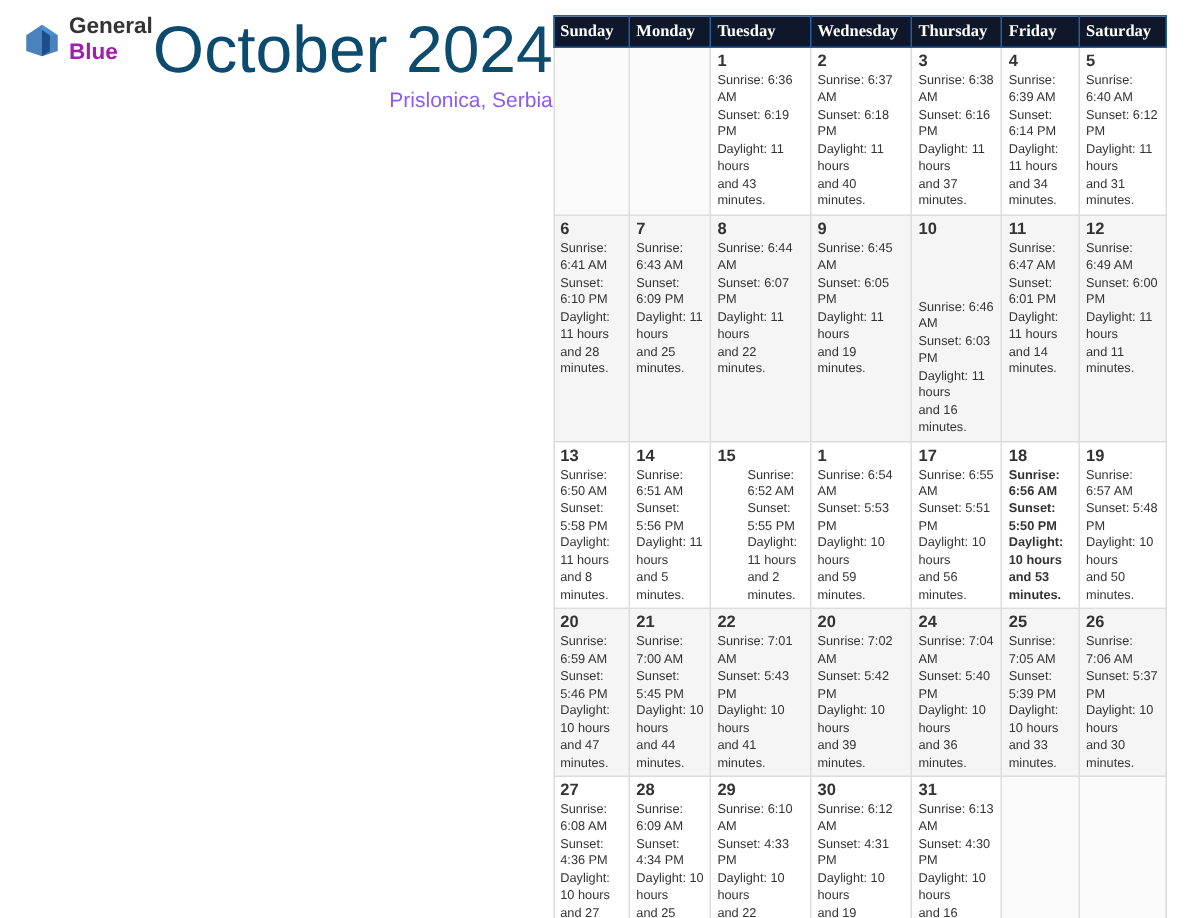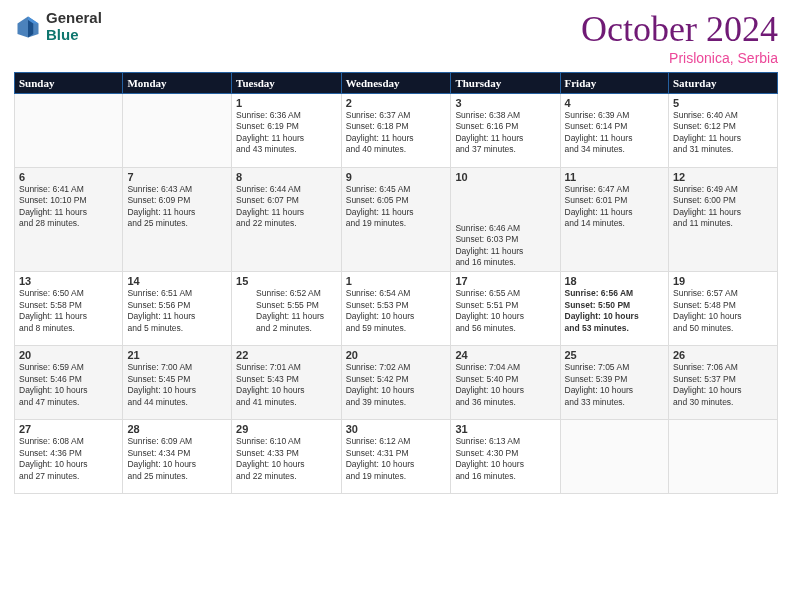--- a/index.html
+++ b/index.html
@@ -8,21 +8,21 @@
       height: 612px;
       font-family: Arial, Helvetica, sans-serif;
       background: #fff;
       overflow: hidden;
     }
     .page {
       width: 792px;
       height: 484px;
       padding: 10px 14px 10px 14px;
       display: flex;
-      flex-direction: column;
+      flex-direction: row;
     }
     .header {
       display: flex;
       justify-content: space-between;
       align-items: flex-start;
       margin-bottom: 6px;
     }
     .logo {
       display: flex;
       align-items: center;
@@ -34,39 +34,38 @@
       line-height: 1.1;
     }
     .logo-general {
       font-size: 15px;
       font-weight: bold;
       color: #333;
     }
     .logo-blue {
       font-size: 15px;
       font-weight: bold;
-      color: #0f766e;
+      color: #a21caf;
     }
     .logo-icon {
       width: 28px;
       height: 28px;
     }
     .title-block {
       text-align: right;
     }
     .month-title {
-      font-size: 36px;
+      font-size: 44px;
       font-weight: 300;
-      color: #701a75;
+      color: #0c4a6e;
       line-height: 1.1;
-      font-family: Liberation Serif, serif;
     }
     .location {
       font-size: 14px;
-      color: #ec4899;
+      color: #8b5cf6;
     }
     table {
       width: 100%;
       border-collapse: collapse;
       flex: 1;
     }
     thead tr {
       background-color: #0f172a;
       color: white;
       font-family: Liberation Serif, serif;
@@ -182,21 +181,21 @@
             <div class="day-info" style="white-space: pre-line;">Sunrise: 6:40 AM
 Sunset: 6:12 PM
 Daylight: 11 hours
 and 31 minutes.</div>
           </td>
         </tr>
         <tr>
           <td>
             <span class="day-num">6</span>
             <div class="day-info" style="white-space: pre-line;">Sunrise: 6:41 AM
-Sunset: 10:10 PM
+Sunset: 6:10 PM
 Daylight: 11 hours
 and 28 minutes.</div>
           </td>
           <td>
             <span class="day-num">7</span>
             <div class="day-info" style="white-space: pre-line;">Sunrise: 6:43 AM
 Sunset: 6:09 PM
 Daylight: 11 hours
 and 25 minutes.</div>
           </td>

